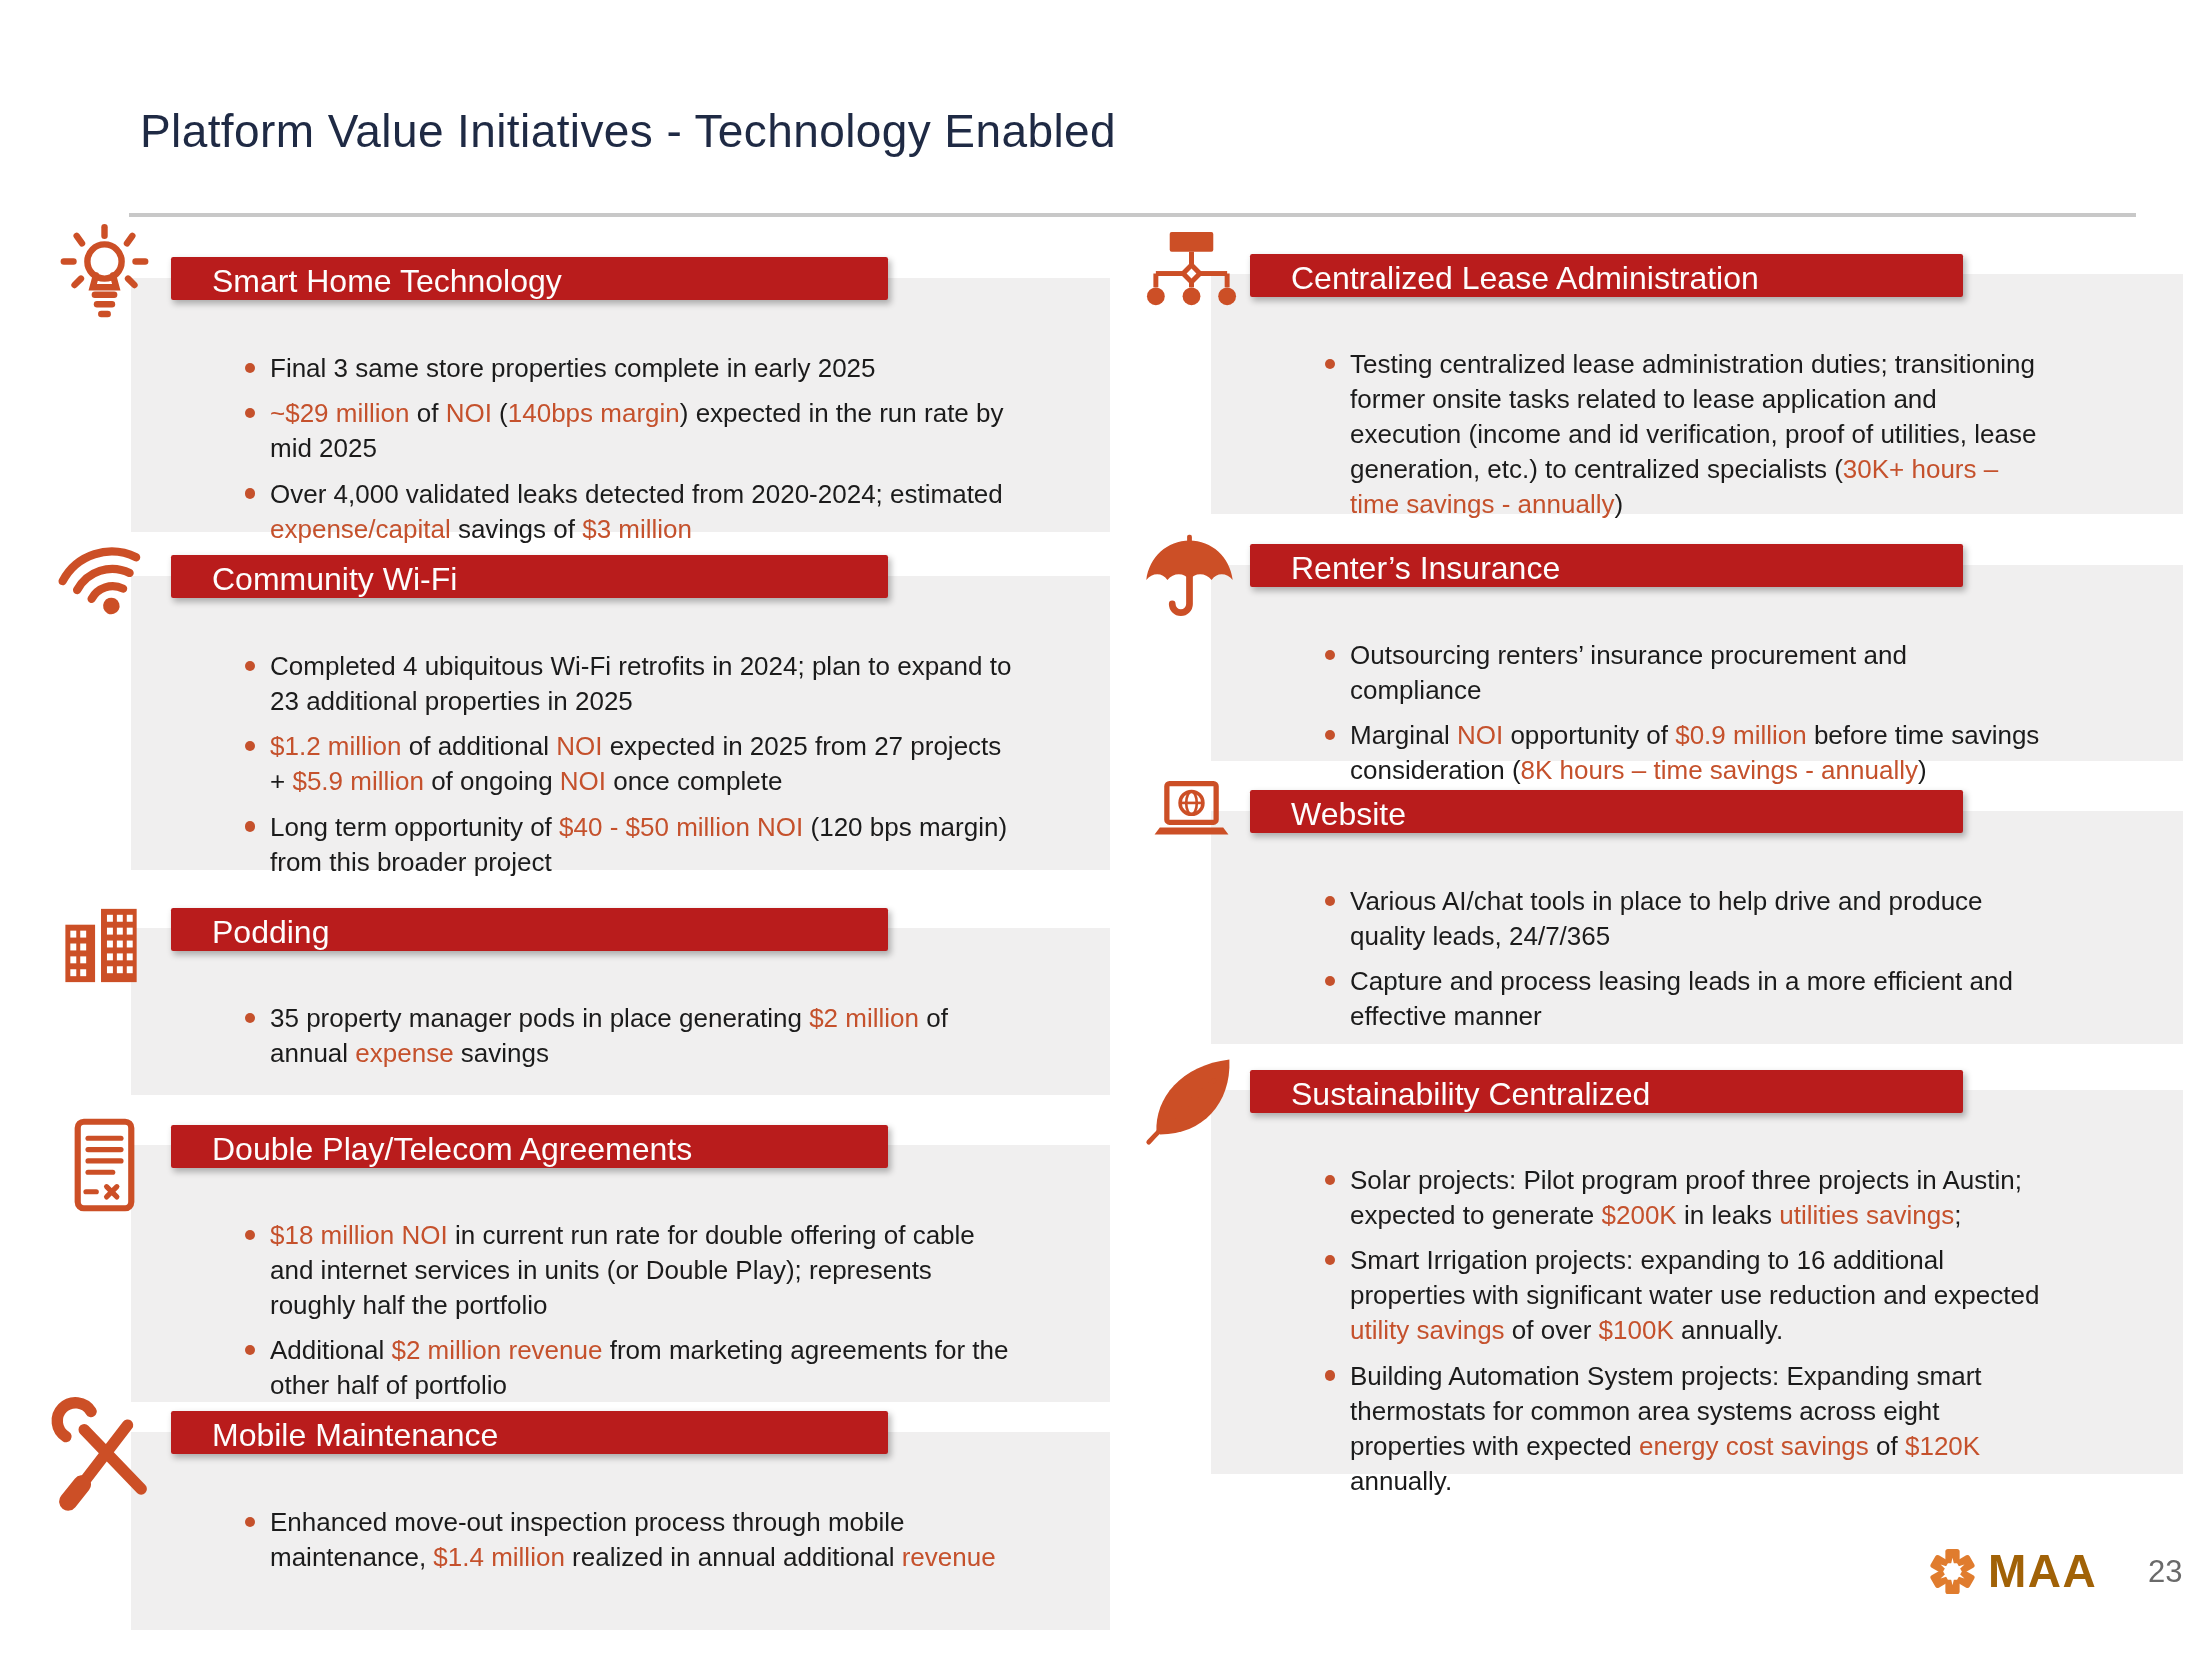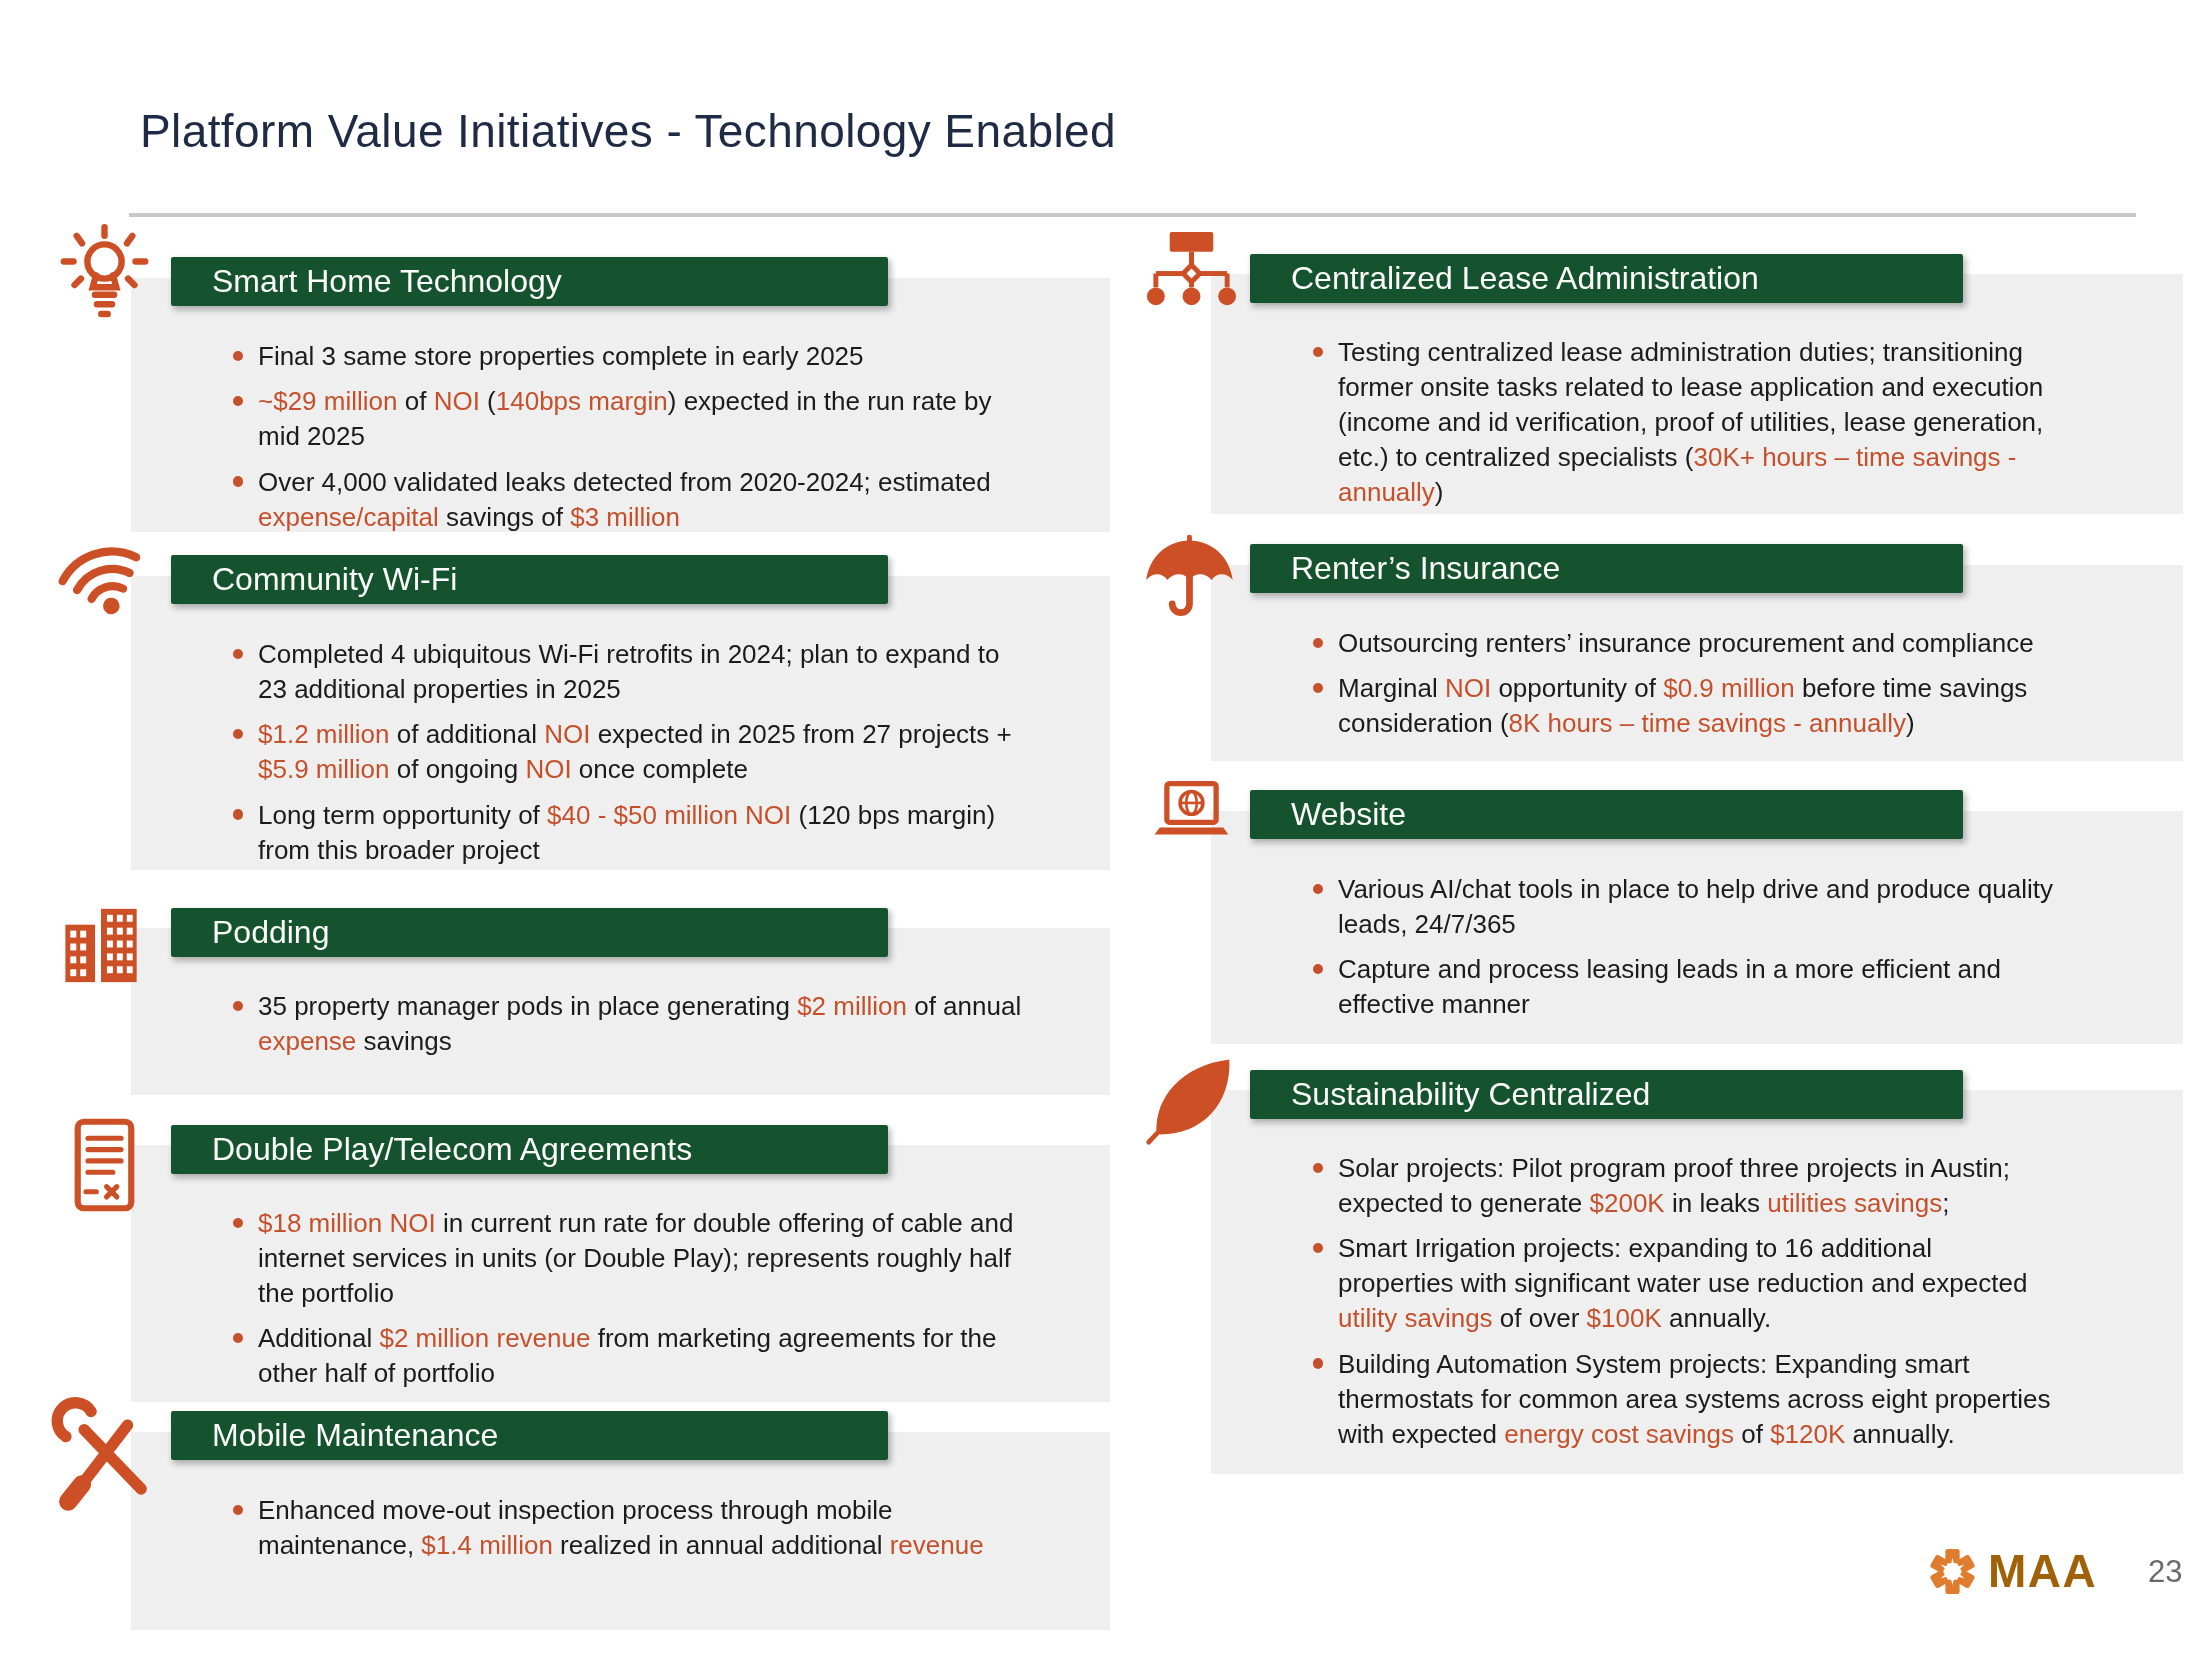--- a/index.html
+++ b/index.html
@@ -14,29 +14,29 @@
   .divider {
     position:absolute; left:129px; top:213px; width:2007px; height:3.7px;
     background:#C8C8C8;
   }
   .icon { position:absolute; z-index:3; }
   .icon svg { width:100%; height:100%; display:block; }
   .box { position:absolute; background:#F0EFEF; z-index:1; }
   .left-box  { left:131px;  width:979px; }
   .right-box { left:1211px; width:972px; }
   .bar {
-    position:absolute; height:49px; background:#14532d; z-index:2;
+    position:absolute; height:43px; background:#b91c1c; z-index:2;
     color:#FDFDFD; font-size:32px; line-height:49px;
     padding-left:41px; box-sizing:border-box; border-radius:2.2px;
     box-shadow:2.9px 3.7px 6.6px rgba(0,0,0,0.28);
     white-space:nowrap;
   }
   .left-bar  { left:171px;  width:717px; }
   .right-bar { left:1250px; width:713px; }
-  ul.bullets { list-style:none; margin:4px; padding:57px 81px 0 96px; }
+  ul.bullets { list-style:none; margin:16px; padding:57px 81px 0 96px; }
   .right-box ul.bullets { padding-right:125px; }
   ul.bullets li {
     position:relative; padding-left:27px; margin-bottom:10.3px;
     font-size:26px; line-height:35px; color:#1B1B1B;
   }
   ul.bullets li::before {
     content:""; position:absolute; left:1.5px; top:11.8px;
     width:10.3px; height:10.3px; border-radius:50%; background:#C5512C;
   }
   .accent { color:#C5512C; }

